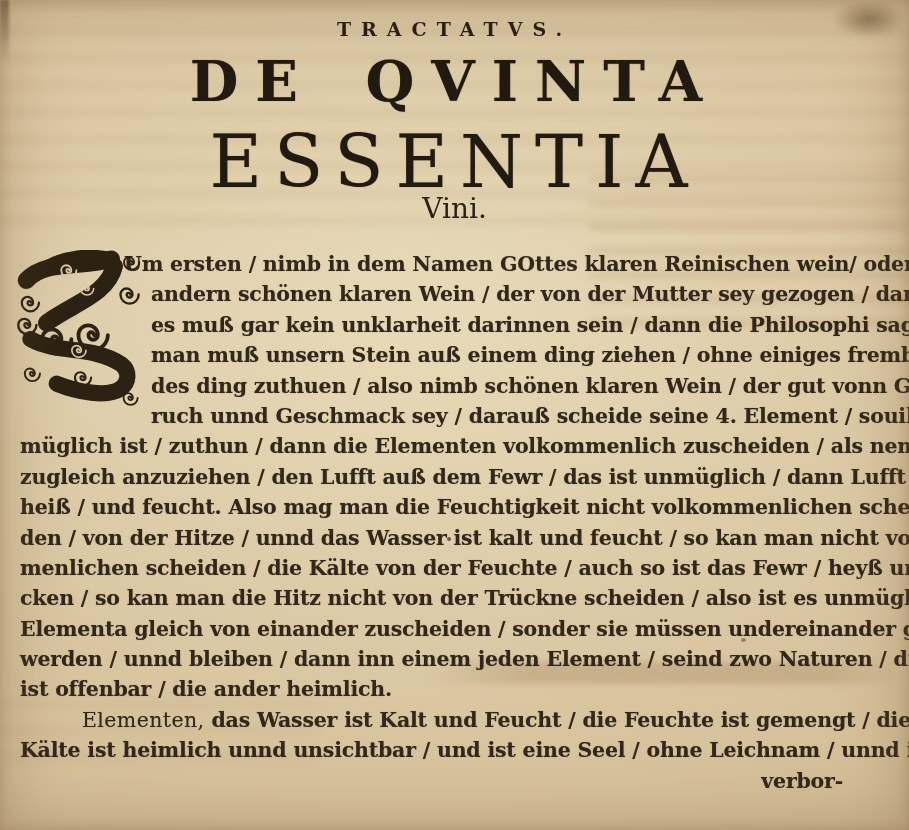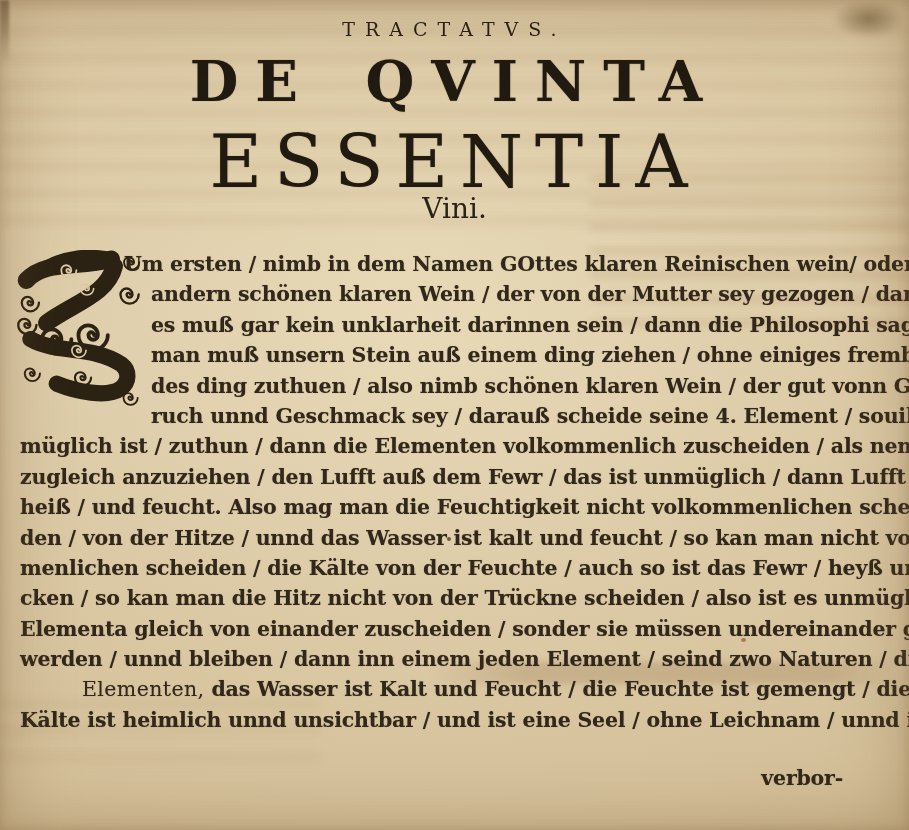--- a/index.html
+++ b/index.html
@@ -37,21 +37,21 @@
   .st-bottomrows{left:0;top:700px;width:320px;height:70px;
     background:repeating-linear-gradient(180deg, rgba(146,104,62,.07) 0 9px, rgba(0,0,0,0) 9px 26px);
     filter:blur(4px);}
   .speck{position:absolute;border-radius:50%;pointer-events:none;}
   .sp1{left:447px;top:537px;width:4px;height:4px;background:rgba(60,40,22,.7);}
   .sp2{left:741px;top:638px;width:5px;height:4px;background:rgba(130,60,30,.55);}
   .sp3{left:306px;top:132px;width:3px;height:3px;background:rgba(70,50,28,.6);}
 
   
   .running-title{position:absolute;left:0;top:18px;width:100%;text-align:center;
-    font-size:19px;font-weight:400;letter-spacing:10px;color:#241c11;}
+    font-size:19px;font-weight:700;letter-spacing:10px;color:#241c11;}
   .title1{position:absolute;left:0;top:48px;width:100%;text-align:center;
     font-size:56px;font-weight:700;letter-spacing:17px;word-spacing:14px;color:#211a10;
     text-shadow:0 0 1px rgba(33,26,16,.5);}
   .title2{position:absolute;left:0;top:120px;width:100%;text-align:center;
     font-size:72px;font-weight:400;letter-spacing:12px;color:#211a10;
     text-shadow:0 0 1px rgba(33,26,16,.5);}
   .subtitle{position:absolute;left:0;top:192px;width:100%;text-align:center;
     font-size:28px;font-weight:400;color:#2a2215;}
 
   
@@ -61,21 +61,21 @@
     letter-spacing:-0.2px;
     color:#31271a;text-shadow:0 0 1px rgba(49,39,26,.35);
     text-align:justify;text-align-last:justify;
     white-space:nowrap;overflow:visible;
   }
   .ind-first{margin-left:104px;}
   .ind-wrap{margin-left:131px;}
   .noslast{text-align-last:left;}
   .lead-roman{font-weight:400;letter-spacing:.4px;}
   .exline{padding-left:62px;}
-  .catchword{text-align:center;text-align-last:right;padding-right:46px;margin-top:28px;}
+  .catchword{text-align:center;text-align-last:right;padding-right:46px;}
 
   
   .dropcap{position:absolute;left:-4px;top:1px;width:132px;height:162px;}
 </style>
 </head>
 <body>
 
 <div class="page">
 
   <div class="stain st-toprows"></div>
@@ -130,19 +130,20 @@
     <div class="bline ind-wrap">des ding zuthuen / also nimb schönen klaren Wein / der gut vonn Ge-</div>
     <div class="bline ind-wrap">ruch unnd Geschmack sey / darauß scheide seine 4. Element / souil als</div>
     <div class="bline">müglich ist / zuthun / dann die Elementen volkommenlich zuscheiden / als nemblich</div>
     <div class="bline">zugleich anzuziehen / den Lufft auß dem Fewr / das ist unmüglich / dann Lufft ist</div>
     <div class="bline">heiß / und feucht.  Also mag man die Feuchtigkeit nicht volkommenlichen schey-</div>
     <div class="bline">den / von der Hitze / unnd das Wasser ist kalt und feucht / so kan man nicht volkom-</div>
     <div class="bline">menlichen scheiden / die Kälte von der Feuchte / auch so ist das Fewr / heyß und tru-</div>
     <div class="bline">cken / so kan man die Hitz nicht von der Trückne scheiden / also ist es unmüglich die</div>
     <div class="bline">Elementa gleich von einander zuscheiden / sonder sie müssen undereinander gemengt</div>
     <div class="bline">werden / unnd bleiben / dann inn einem jeden Element / seind zwo Naturen / die ein</div>
+    <div class="bline noslast">ist offenbar / die ander heimlich.</div>
 
     <div class="bline exline"><span class="lead-roman">Elementen,</span><span> das Wasser ist Kalt und Feucht / die Feuchte ist gemengt / die</span></div>
     <div class="bline">Kälte ist heimlich unnd unsichtbar / und ist eine Seel / ohne Leichnam / unnd ist</div>
     <div class="bline catchword">verbor-</div>
 
   </div>
 </div>
 
 </body></html>

